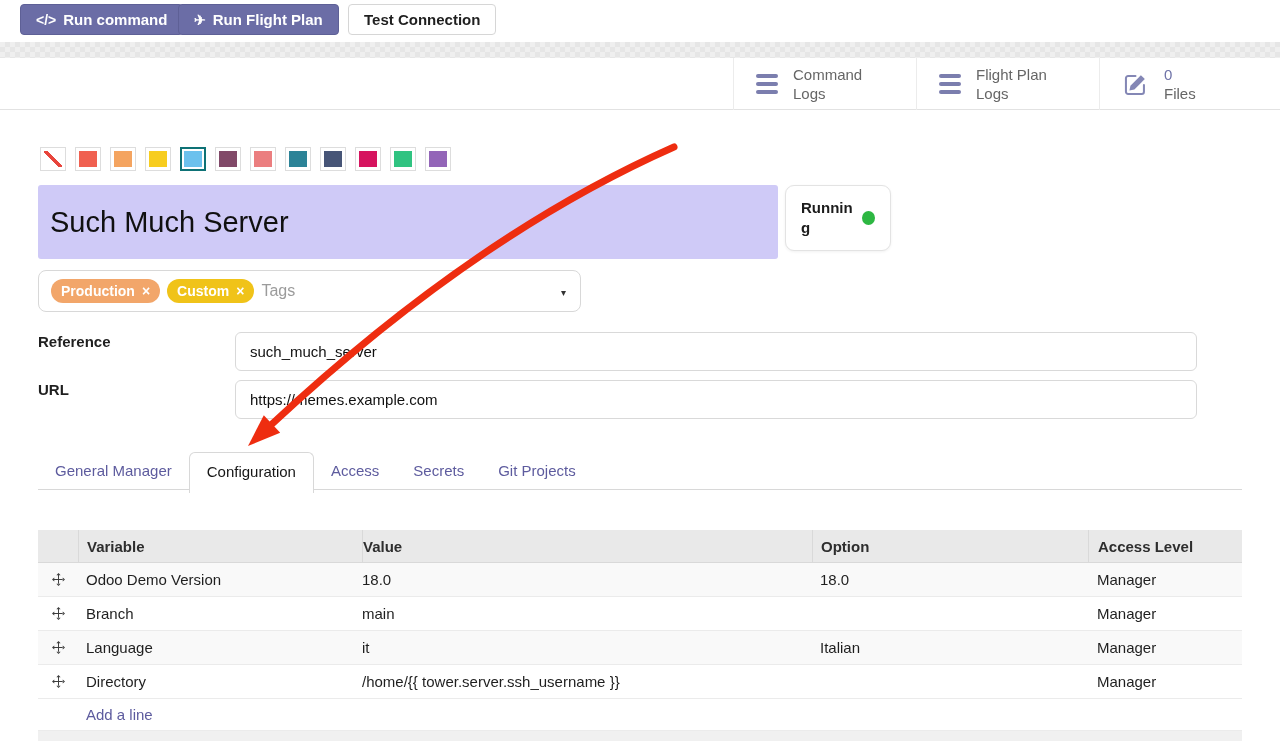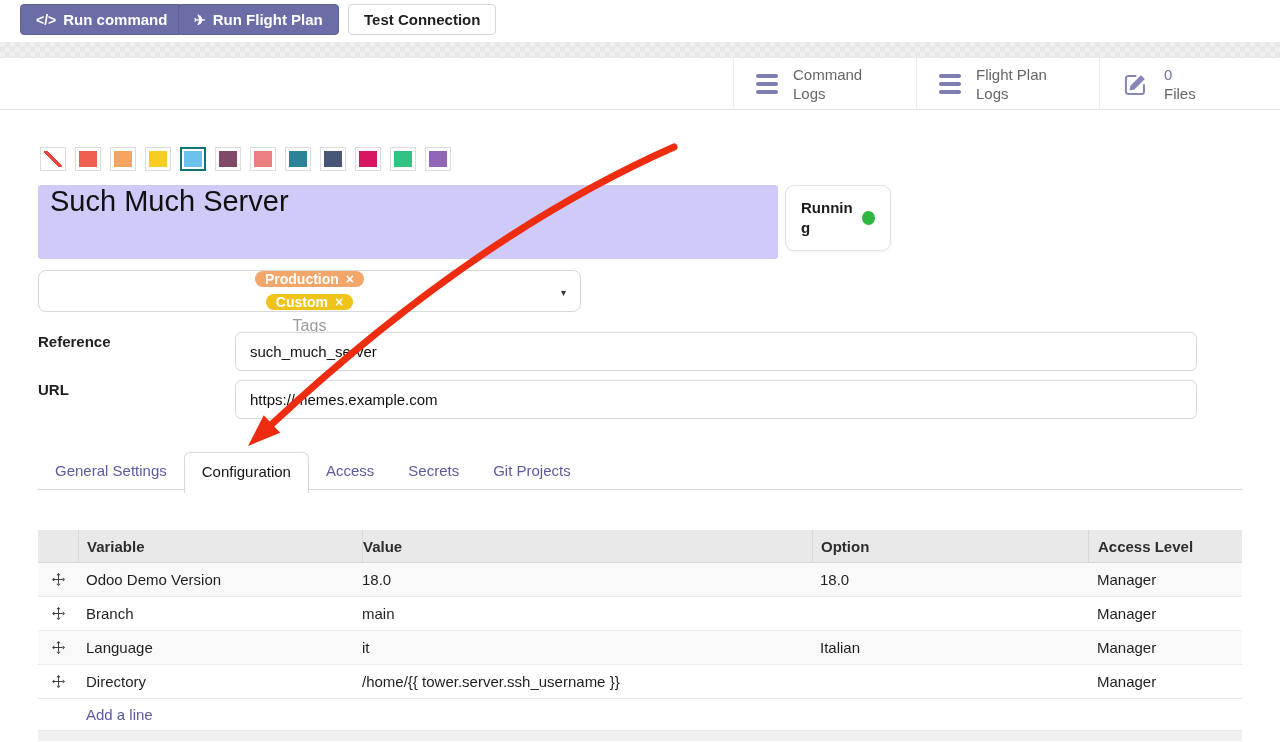--- a/index.html
+++ b/index.html
@@ -33,31 +33,31 @@
   
   .swatches { position:absolute; top:147px; left:40px; display:flex; gap:9px; }
   .swatch { width:26px; height:24px; background:#fff; border:1px solid #ddd; padding:3px; cursor:pointer; }
   .swatch.selected { border:2px solid #0e7276; padding:2px; }
   .swatch-color { width:100%; height:100%; }
   .swatch-none .swatch-color {
     background:linear-gradient(45deg, transparent 44%, #e8453c 44%, #e8453c 56%, transparent 56%); }
 
   
   .title-box { position:absolute; top:185px; left:38px; width:740px; height:74px; border-radius:3px;
-               display:flex; align-items:flex-start; padding-left:12px; font-size:29px; color:#101010; }
+               display:flex; align-items:center; padding-left:12px; font-size:29px; color:#101010; }
   .status-card { position:absolute; top:185px; left:785px; width:106px; height:66px; background:#fff;
                  border:1px solid #e3e3e3; border-radius:9px; box-shadow:0 1px 3px rgba(0,0,0,.06);
                  display:flex; align-items:center; justify-content:space-between; padding:12px 15px; }
   .status-text { width:52px; font-size:15px; font-weight:700; line-height:20px; color:#1c1c1c;
                  word-break:break-all; }
   .status-dot { width:13px; height:14px; border-radius:50%; }
 
   
   .tags-box { position:absolute; top:270px; left:38px; width:543px; height:42px; border:1px solid #d8d8d8;
-              border-radius:8px; display:flex; align-items:center; gap:7px; padding:0 12px; cursor:text;flex-direction:column; }
+              border-radius:8px; display:flex; align-items:center; gap:7px; padding:0 12px; cursor:text; }
   .pill { height:24px; border-radius:12px; display:inline-flex; align-items:center; gap:7px;
           padding:0 10px; color:#fff; font-size:14px; font-weight:700; }
   .pill .x { font-weight:700; font-size:14px; line-height:1; cursor:pointer; }
   .tags-ph { color:#9b9b9b; font-size:16px; }
   .caret { position:absolute; right:14px; top:16px; font-size:10px; color:#333; cursor:pointer; }
 
   
   .fld-label { position:absolute; left:38px; font-size:15px; font-weight:700; color:#1f1f1f; }
   .fld-input { position:absolute; left:235px; width:962px; height:39px; border:1px solid #d9d9d9;
                border-radius:6px; padding:0 14px; font-size:15px; color:#101010;
@@ -202,21 +202,21 @@
     <span class="tags-ph">Tags</span>
     <span class="caret">▾</span>
   </div>
 
   <label class="fld-label" style="top:333px;">Reference</label>
   <input class="fld-input" style="top: 332px;" value="such_much_server">
   <label class="fld-label" style="top:381px;">URL</label>
   <input class="fld-input" style="top: 380px;" value="https://memes.example.com">
 
   <div class="tabs">
-    <span class="tab">General Settings</span>
+    <span class="tab">General Manager</span>
     <span class="tab active">Configuration</span>
     <span class="tab">Access</span>
     <span class="tab">Secrets</span>
     <span class="tab">Git Projects</span>
   </div>
 
   <div class="table">
     <div class="trow thead">
       <div class="c-handle"></div>
       <div class="c-var">Variable</div>

